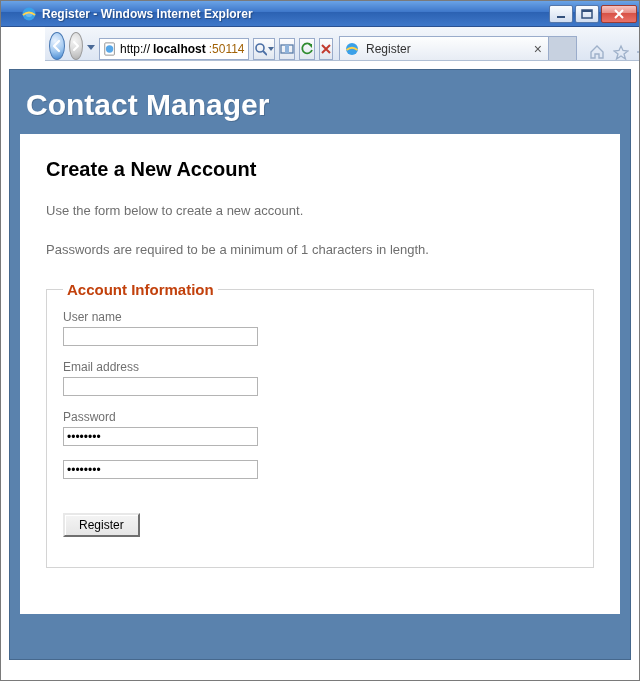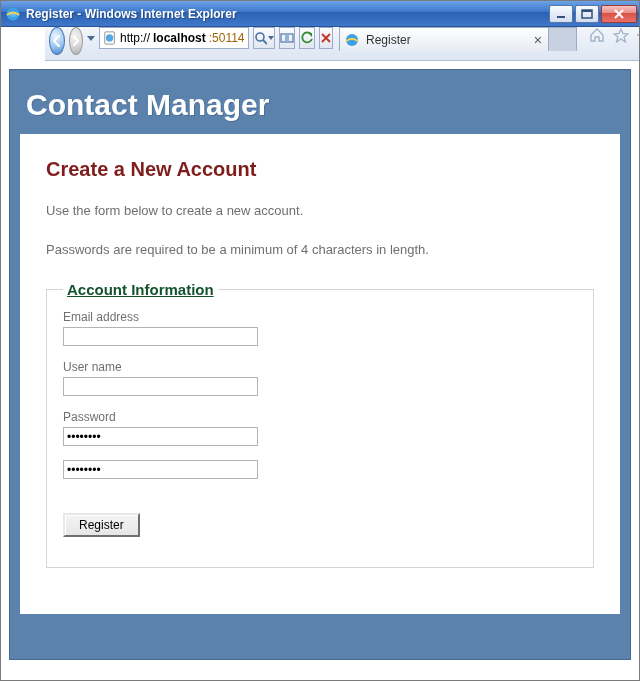--- a/index.html
+++ b/index.html
@@ -4,41 +4,41 @@
 <style>
   * { box-sizing: border-box; }
   html, body { margin:0; padding:0; font-family: "Segoe UI", Tahoma, Verdana, sans-serif; font-size:13px; }
   body { background:#fff; width:640px; height:681px; overflow:hidden; border:1px solid #7a7a7a; }
 
   
   .titlebar {
     height:26px;
     background: linear-gradient(#6aa3e6, #3d76c9 45%, #2c62b3 46%, #3f78c9);
     display:flex; align-items:center; justify-content:space-between;
-    color:#fff; font-size:12px; padding:0 2px 0 4px;
+    color:#fff; font-size:12px; padding:0 2px 0 20px;
     border-bottom:1px solid #2a5191;
   }
   .titlebar-left { display:flex; align-items:center; gap:5px; }
   .ie-logo { width:16px; height:16px; }
   .title-text { font-weight:bold; text-shadow:1px 1px 1px rgba(0,0,0,.3); }
   .win-btns { display:flex; gap:2px; }
   .win-btn {
     width:24px; height:18px; background:linear-gradient(#fafcff,#d2ddef);
     border:1px solid #5577aa; border-radius:2px;
     display:flex; align-items:center; justify-content:center;
     cursor:default;
   }
   .win-btn.close { width:36px; background:linear-gradient(#f7c3bf,#e68c85 45%,#d85247 46%,#e97168); border-color:#9c3b33; }
   .win-btn svg { pointer-events:none; }
 
   
   .navbar {
     height:34px; background:linear-gradient(#f3f6fb,#dde6f3);
     border-bottom:1px solid #b0bfd4;
-    display:flex; align-items:flex-start; padding:0 4px; gap:4px;margin-left:44px;
+    display:flex; align-items:flex-end; padding:0 4px; gap:4px;margin-left:44px;
   }
   .nav-arrow {
     width:28px; height:28px; border-radius:50%;
     background:radial-gradient(circle at 35% 30%, #e9f3ff, #9bc4ee 55%, #4f8fd4 90%);
     border:1px solid #4677b3; display:flex; align-items:center; justify-content:center;
   }
   .nav-arrow.fwd { background:radial-gradient(circle at 35% 30%, #f4f4f4, #d6d6d6 55%, #b8b8b8 90%); border-color:#9a9a9a; }
   .nav-dd { width:12px; height:24px; display:flex; align-items:center; justify-content:center; }
   .addr {
     flex:0 0 150px; height:22px; background:#fff; border:1px solid #9aaccb;
@@ -86,32 +86,32 @@
   .brand {
     color:#fff; font-family: Verdana, Geneva, sans-serif;
     font-size:30px; font-weight:bold; padding:8px 6px 12px 6px;
     text-shadow:1px 1px 0 rgba(0,0,0,.15);
   }
   .card {
     background:#fff; padding:24px 26px 40px 26px; min-height:480px;
   }
   .card h1 {
     font-family: Verdana, Geneva, sans-serif;
-    font-size:20px; margin:0 0 22px 0; color:#7f1d1d;
+    font-size:20px; margin:0 0 22px 0; color:#000000;
   }
   .card p {
     font-family: Verdana, Geneva, sans-serif;
     font-size:13px; color:#6f6f6f; margin:0 0 24px 0;
   }
   fieldset {
     border:1px solid #d4d4d4; padding:12px 16px 30px 16px; margin:0;
   }
   legend {
     font-family: Verdana, Geneva, sans-serif;
-    font-size:15px; font-weight:bold; color:#14532d; padding:0 4px;text-decoration:underline;
+    font-size:15px; font-weight:bold; color:#c2410c; padding:0 4px;
   }
   .fld { margin-bottom:14px; }
   .fld label {
     display:block; font-family: Verdana, Geneva, sans-serif;
     font-size:12px; color:#707070; margin-bottom:3px;
   }
   .fld input {
     width:195px; height:19px; border:1px solid #b4b4b4;
     font-size:12px; padding:1px 3px; background:#fff;
     font-family: Verdana, sans-serif;
@@ -247,34 +247,34 @@
       </svg>
   </div>
 </div>
 
 <div class="viewport">
   <div class="page-outer">
     <div class="brand">Contact Manager</div>
     <div class="card">
       <h1>Create a New Account</h1>
       <p>Use the form below to create a new account.</p>
-      <p>Passwords are required to be a minimum of 4 characters in length.</p>
+      <p>Passwords are required to be a minimum of 1 characters in length.</p>
 
       <fieldset>
         <legend>Account Information</legend>
 
         <div class="fld">
+          <label>User name</label>
+          <input type="text" value="" style="">
+        </div>
+        <div class="fld">
           <label>Email address</label>
           <input type="text" value="" style="">
         </div>
         <div class="fld">
-          <label>User name</label>
-          <input type="text" value="" style="">
-        </div>
-        <div class="fld">
           <label>Password</label>
           <input type="text" value="••••••••" style="">
         </div>
         <div class="fld">
           <input type="text" value="••••••••" style="">
         </div>
 
         <button class="submit">Register</button>
       </fieldset>
     </div>

